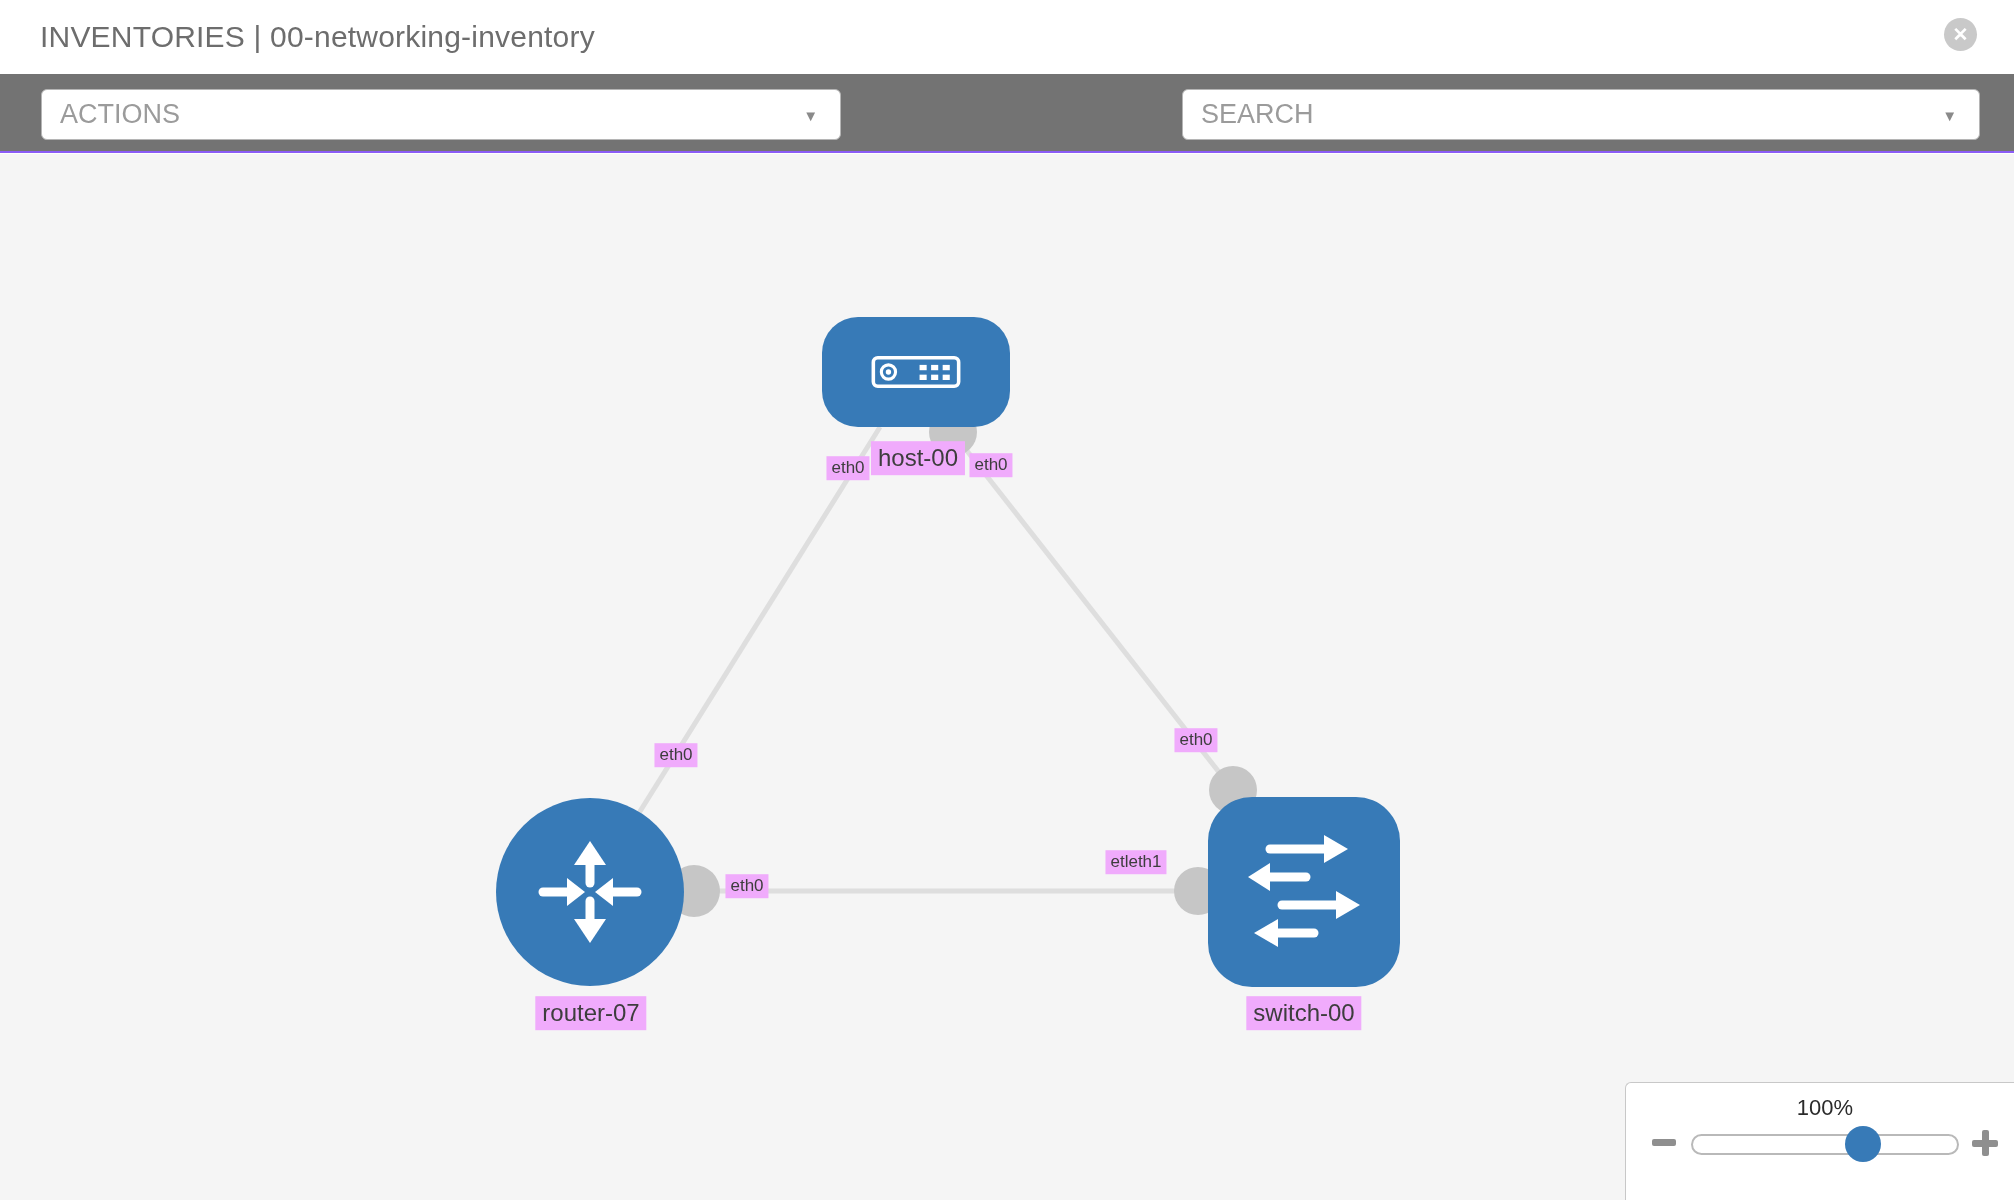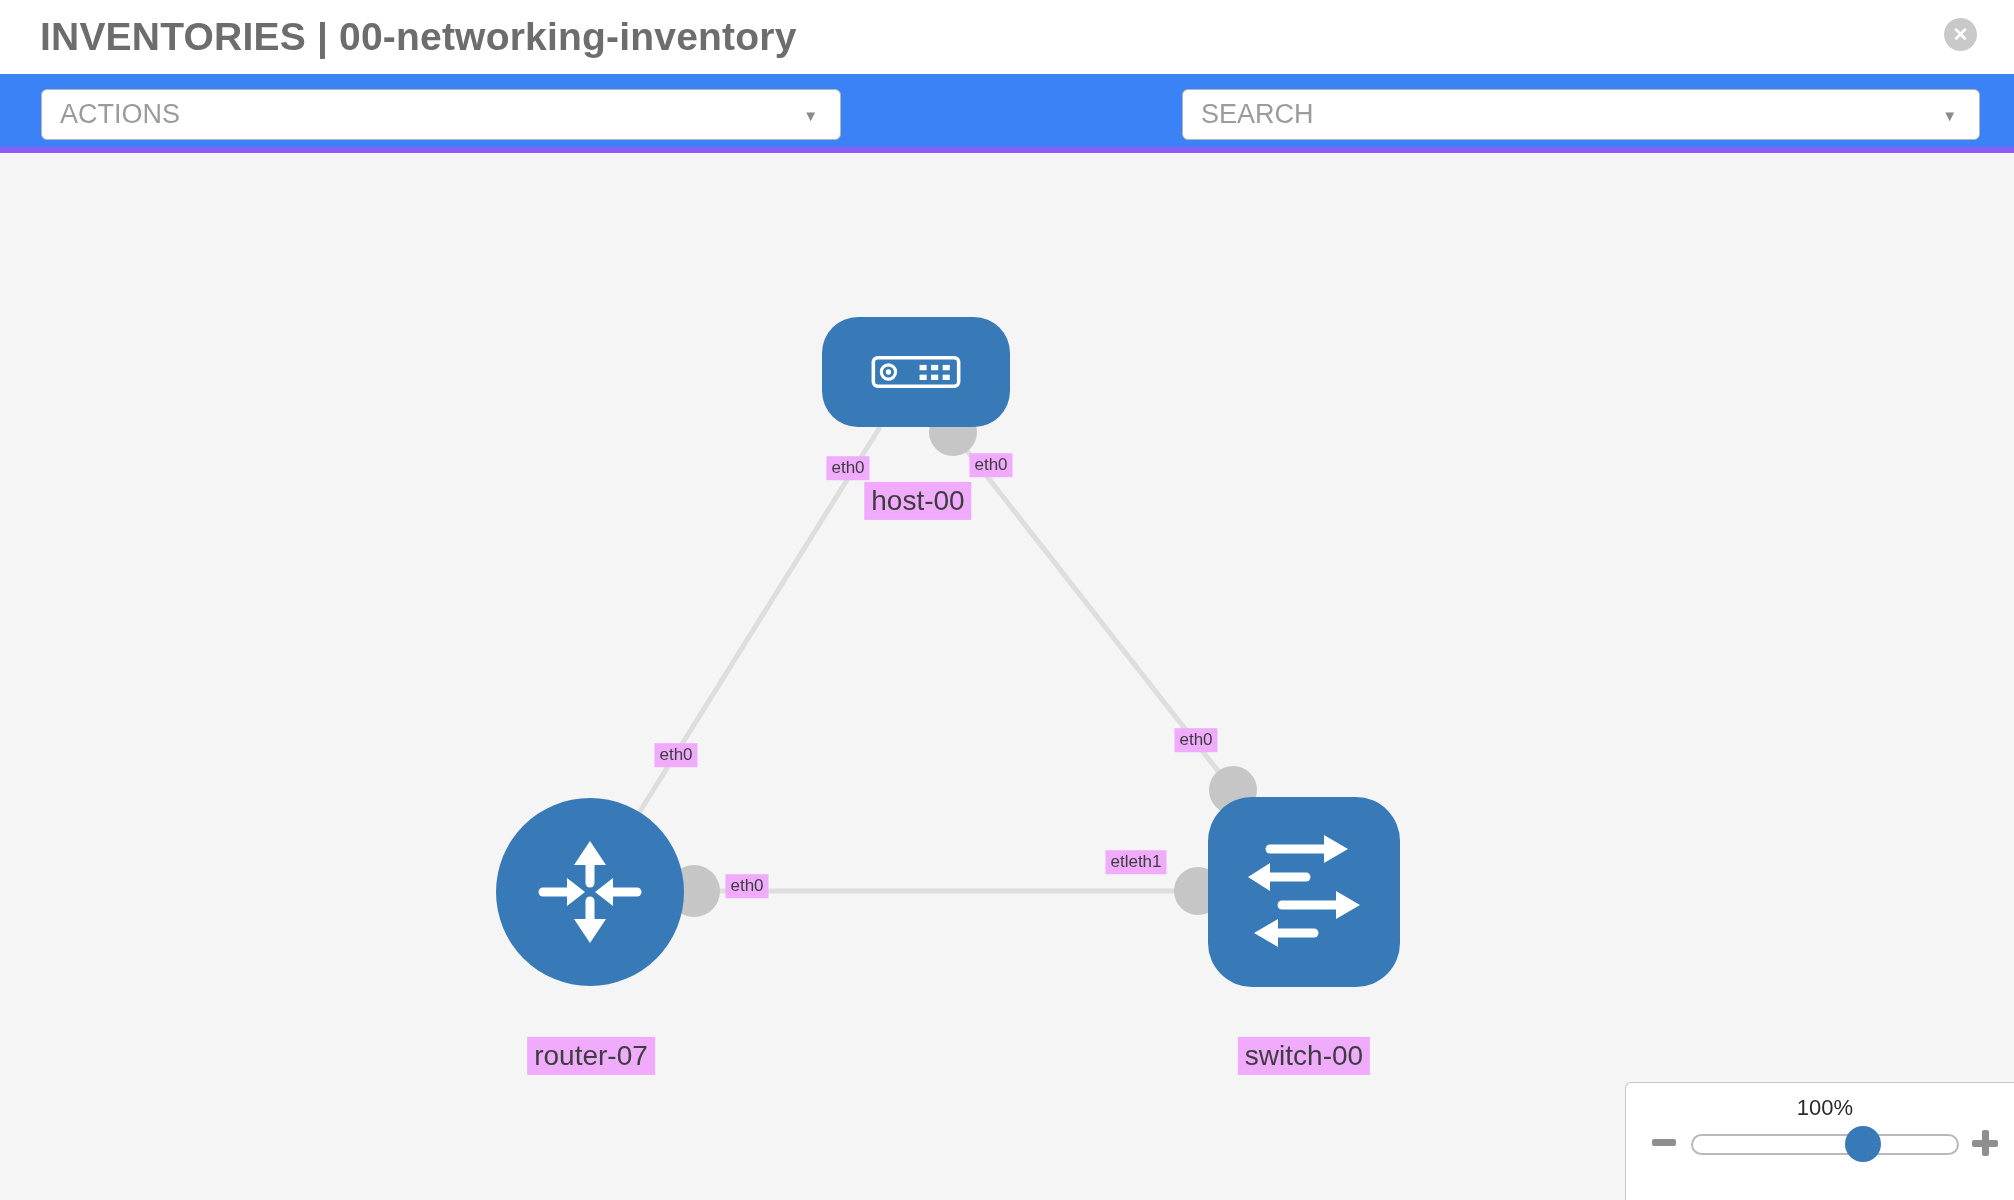--- a/index.html
+++ b/index.html
@@ -2,29 +2,29 @@
 <html><head>
 <meta charset="utf-8">
 <style>
   html,body{margin:0;padding:0;background:#fff;}
   .app{position:relative;width:2014px;height:1200px;background:#fff;
        font-family:"Liberation Sans",sans-serif;overflow:hidden;}
 
   
   .header{position:absolute;left:0;top:0;width:100%;height:74px;background:#fff;}
   .title{position:absolute;left:40px;top:50%;transform:translateY(-50%);
-         font-size:39px;font-weight:bold;color:#6d6d6d;letter-spacing:.2px;white-space:nowrap;}
+         font-size:30px;font-weight:normal;color:#6d6d6d;letter-spacing:.2px;white-space:nowrap;}
   .close-btn{position:absolute;left:1944px;top:18px;width:33px;height:33px;border:none;padding:0;
              border-radius:50%;background:#c9c9c9;cursor:pointer;
              display:flex;align-items:center;justify-content:center;}
   .close-btn span{color:#fff;font-size:19px;font-weight:bold;line-height:1;}
 
   
-  .toolbar{position:absolute;left:0;top:74px;width:100%;height:79px;background:#3b82f6;
-           border-bottom:6px solid #8b5cf6;box-sizing:border-box;}
+  .toolbar{position:absolute;left:0;top:74px;width:100%;height:79px;background:#737373;
+           border-bottom:2px solid #8b5cf6;box-sizing:border-box;}
   .select{position:absolute;top:15px;height:51px;background:#fff;border:1px solid #b5b5b5;
           border-radius:6px;box-sizing:border-box;display:flex;align-items:center;
           padding:0 18px;color:#9b9b9b;font-size:27px;cursor:pointer;}
   .select .caret{position:absolute;right:22px;top:50%;transform:translateY(-50%);
                  color:#8a8a8a;font-size:15px;}
   .actions{left:41px;width:800px;}
   .search{left:1182px;width:798px;}
   .tool-btn{position:absolute;background:none;border:none;padding:0;cursor:pointer;}
   .tool-btn svg{display:block;fill:#7b8490;}
   .btn-wrench{left:1050px;top:98px;}
@@ -40,21 +40,21 @@
   .port-switch-mid{left:1174px;top:713px;width:48px;height:48px;}
   .node{position:absolute;background:#377ab7;cursor:pointer;}
   .node svg{position:absolute;}
   .node-host{left:822px;top:163px;width:188px;height:110px;border-radius:36px;}
   .node-host svg{left:47px;top:39px;}
   .node-router{left:496px;top:644px;width:188px;height:188px;border-radius:50%;}
   .node-router svg{left:29px;top:29px;}
   .node-switch{left:1208px;top:643px;width:192px;height:190px;border-radius:44px;}
   .lbl{position:absolute;transform:translate(-50%,-50%);background:#f0abfc;color:#3d3d3d;
        white-space:nowrap;line-height:1.15;}
-  .lbl-name{font-size:28px;padding:3px 7px;margin-top:43px;}
+  .lbl-name{font-size:24px;padding:3px 7px;}
   .lbl-if{font-size:17px;padding:2px 5px;}
 
   
   .zoom-panel{position:absolute;left:1625px;top:1082px;width:389px;height:118px;background:#fff;
               border-top:1px solid #c8c8c8;border-left:1px solid #c8c8c8;
               border-top-left-radius:6px;box-sizing:border-box;}
   .zoom-value{position:absolute;left:65px;top:12px;width:268px;text-align:center;
               font-size:22px;color:#2b2b2b;}
   .zoom-btn{position:absolute;width:30px;height:30px;background:none;border:none;padding:0;cursor:pointer;}
   .zoom-minus{left:23px;top:44px;display:flex;align-items:center;justify-content:center;}

